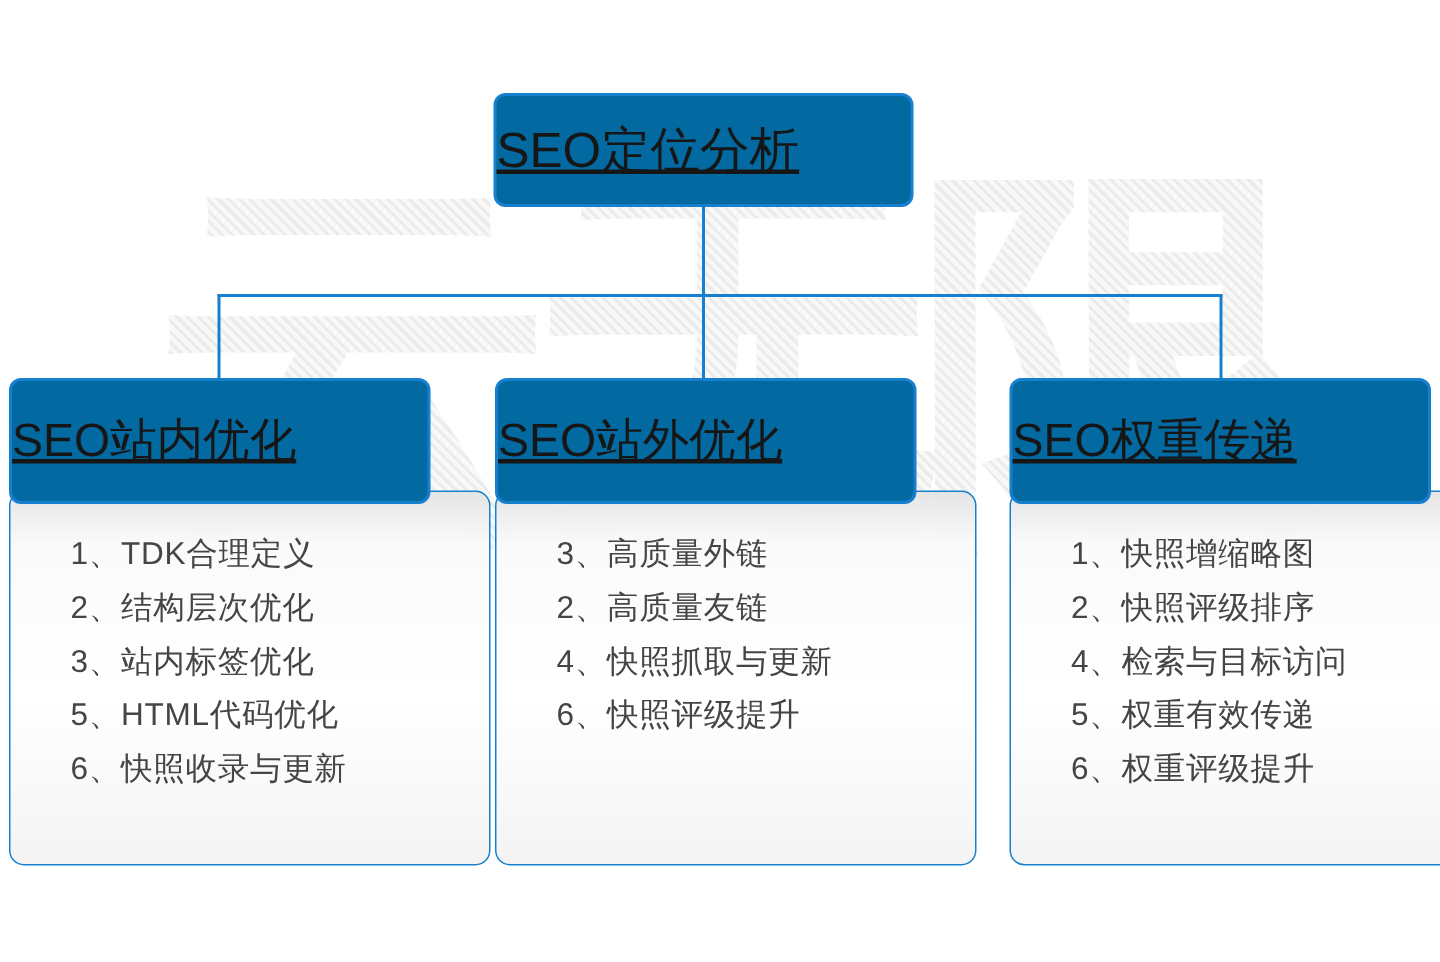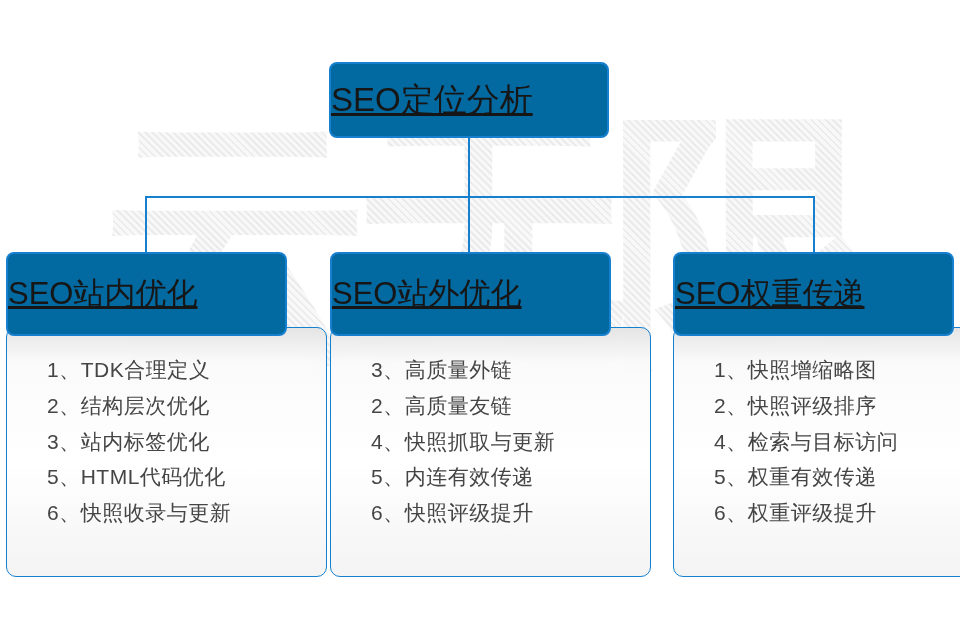--- a/index.html
+++ b/index.html
@@ -76,21 +76,20 @@
   <div class="item">6、快照收录与更新</div>
 </div>
 
 <div class="node node-head col2">
   <span>SEO站外优化</span>
 </div>
 <div class="panel col2">
   <div class="item">3、高质量外链</div>
   <div class="item">2、高质量友链</div>
   <div class="item">4、快照抓取与更新</div>
-  <div class="item">5、内连有效传递</div>
   <div class="item">6、快照评级提升</div>
 </div>
 
 <div class="node node-head col3">
   <span>SEO权重传递</span>
 </div>
 <div class="panel col3">
   <div class="item">1、快照增缩略图</div>
   <div class="item">2、快照评级排序</div>
   <div class="item">4、检索与目标访问</div>

